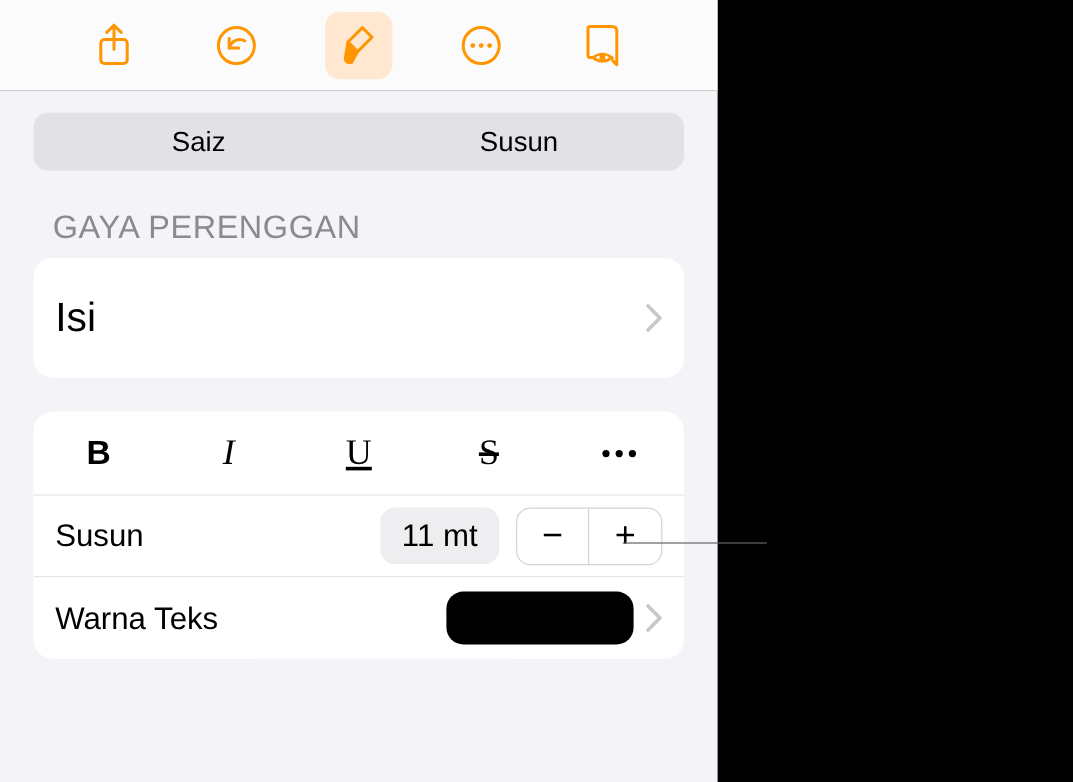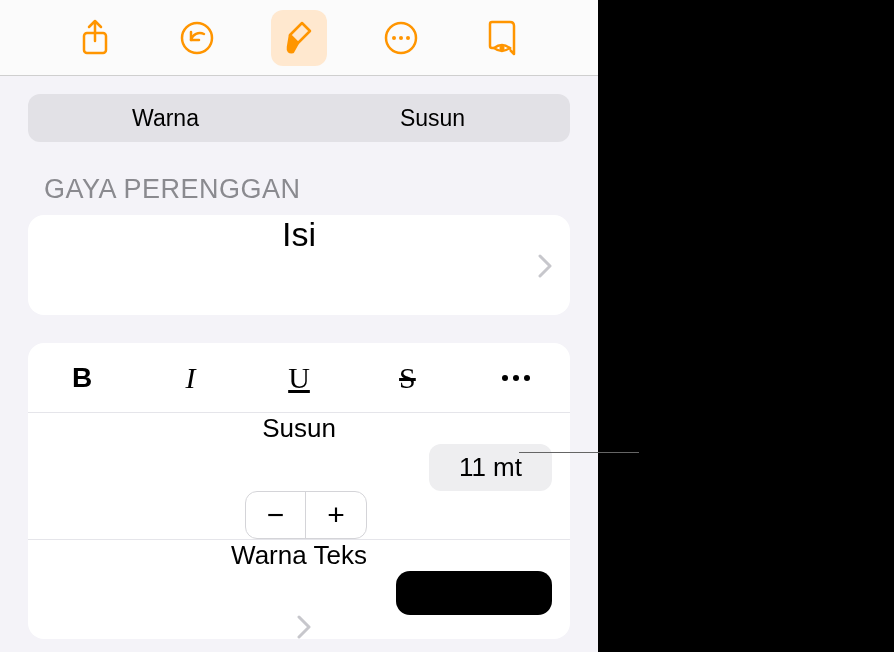--- a/index.html
+++ b/index.html
@@ -72,21 +72,20 @@
       background: #fff;
       border-radius: 16px;
       overflow: hidden;
     }
     .row {
       display: flex;
       align-items: center;
       padding: 0 18px;
       min-height: 68px;
       border-bottom: 1px solid #e5e5ea;
-      flex-direction: column;
     }
     .row:last-child { border-bottom: none; }
     .row-big { min-height: 100px; }
     .row-label {
       font-size: 26px;
       color: #000;
     }
     .row-big .row-label { font-size: 34px; }
     .row-value {
       margin-left: auto;
@@ -123,21 +122,21 @@
       display: flex;
       gap: 5px;
     }
     .more-dots span {
       width: 6px; height: 6px; border-radius: 50%; background: #000;
     }
     .size-pill {
       margin-left: auto;
       background: #eeeef0;
       border-radius: 12px;
-      padding: 8px 30px;
+      padding: 8px 18px;
       font-size: 26px;
       color: #000;
     }
     .stepper {
       margin-left: 14px;
       display: flex;
       border: 1px solid #d4d4d8;
       border-radius: 12px;
       overflow: hidden;
       height: 48px;
@@ -205,21 +204,21 @@
       <svg width="34" height="40" viewBox="0 0 34 40" fill="none">
         <path d="M6 4 L24 4 Q28 4 28 8 L28 36 L22 30 L6 30 Q4 30 4 28 L4 6 Q4 4 6 4 Z" stroke="currentColor" stroke-width="2.5" fill="none" stroke-linejoin="round"></path>
         <circle cx="16" cy="30" r="8" fill="#fbfbfb"></circle>
         <path d="M8 30 Q16 24 24 30 Q16 36 8 30 Z" stroke="currentColor" stroke-width="2.2" fill="none"></path>
         <circle cx="16" cy="30" r="2.5" fill="currentColor"></circle>
       </svg>
     </div>
   </div>
 
   <div class="seg">
-    <div class="seg-item">Warna</div>
+    <div class="seg-item">Saiz</div>
     <div class="seg-item">Susun</div>
   </div>
 
   <div class="sec-label">GAYA PERENGGAN</div>
   <div class="card">
     <div class="row row-big">
       <div class="row-label">Isi</div>
       <div class="chev" style="margin-left:auto;">
         <svg width="14" height="24" viewBox="0 0 14 24">
             <path d="M2 2 L12 12 L2 22" stroke="#c7c7cc" stroke-width="3" fill="none" stroke-linecap="round" stroke-linejoin="round"></path>

